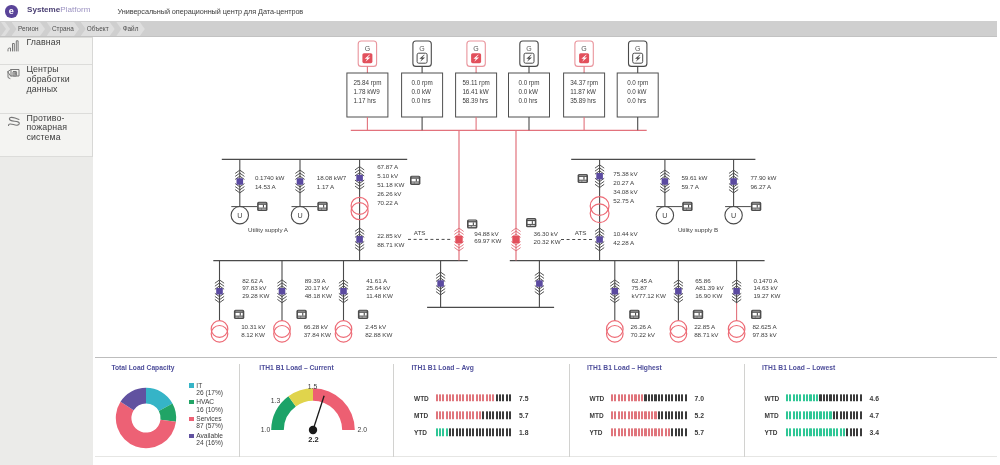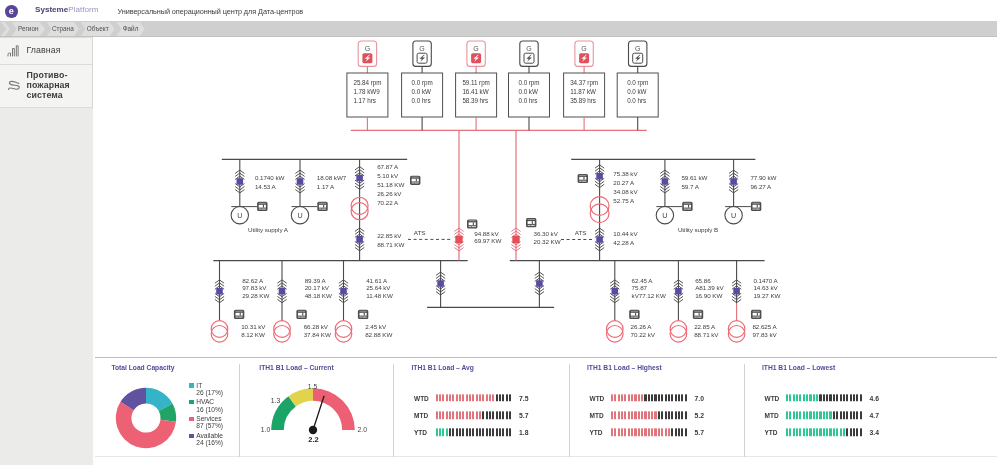--- a/index.html
+++ b/index.html
@@ -4,36 +4,36 @@
 <style>
   * { margin:0; padding:0; box-sizing:border-box; }
   html,body { width:1000px; height:465px; overflow:hidden; background:#fff;
     font-family:"Liberation Sans", sans-serif; -webkit-font-smoothing:antialiased; }
   #app { position:relative; width:1000px; height:465px; background:#fff; }
 
   
   #header { position:absolute; left:0; top:0; width:1000px; height:21px; background:#fff; }
   #logo-mark { position:absolute; left:5px; top:5px; width:12.5px; height:12.5px; border-radius:50%;
     background:#5a4499; color:#fff; font-size:9px; font-weight:bold; text-align:center; line-height:12.5px; }
-  #brand { position:absolute; left:23px; top:5px; font-size:8.1px; letter-spacing:0;padding-left:12px; }
+  #brand { position:absolute; left:15px; top:5px; font-size:8.1px; letter-spacing:0;padding-left:12px; }
   #brand .b1 { color:#4a3f73; font-weight:bold; }
   #brand .b2 { color:#9c93c2; font-weight:normal; }
   #header-title { position:absolute; left:117.5px; top:6.8px; font-size:7.3px; color:#3d3d3d; letter-spacing:-0.08px; }
 
   
   #crumbbar { position:absolute; left:0; top:21px; width:997px; height:16px; background:#cfcfcf; overflow:hidden; border-bottom:1px solid #c2c2c2; }
   .crumb { position:absolute; top:1px; height:14px; background:#dedede; color:#4f4f4f;
     font-size:6.4px; line-height:14px; text-align:center;
     clip-path:polygon(0 0, calc(100% - 5px) 0, 100% 50%, calc(100% - 5px) 100%, 0 100%, 5px 50%); }
 
   
   #sidebar-col { position:absolute; left:0; top:37px; width:93px; height:428px; background:#ebebe9; }
   #sidebar { position:absolute; left:0; top:0; width:93px; background:#f4f4f2;
     border-right:1px solid #d8d8d6; border-top:1px solid #dddddb; }
-  .side-item { position:relative; border-bottom:1px solid #dcdcda; display:flex; align-items:center; }
+  .side-item { position:relative; border-bottom:1px solid #dcdcda; display:flex; align-items:flex-start; }
   .side-item .icon { position:absolute; left:6px; width:16px; height:16px; color:#777; }
   .side-item .icon svg { width:16px; height:16px; display:block; }
   .side-item .lbl { margin-left:26.5px; font-size:8.8px; line-height:9.8px; color:#3e3e3e; white-space:pre-line; letter-spacing:0.1px; }
 
   
   #main { position:absolute; left:94px; top:37px; width:903px; height:428px; background:#fff; }
   #diagram-svg { position:absolute; left:0; top:0; width:1000px; height:465px; pointer-events:none; }
   .dlabel { position:absolute; font-size:6.25px; line-height:9px; color:#3e3e3e; white-space:pre-line; letter-spacing:-0.05px; }
   .dlabel.small { line-height:7.35px; }
   .genstat { position:absolute; font-size:6.3px; line-height:9px; color:#3c3c3c; text-align:left; transform:translateX(-50%); white-space:pre-line; letter-spacing:-0.05px; }
@@ -75,21 +75,34 @@
         <div class="side-item" style="height: 27px;">
           <span class="icon">
             <svg viewBox="0 0 16 16" fill="none" stroke="currentColor" stroke-width="1" stroke-linecap="round" stroke-linejoin="round">
               <path d="M2 13 L2 11.5 Q2 10 3.5 10 L4.5 10 L4.5 13"></path>
               <path d="M6.5 13 L6.5 5.5 L8.3 5.5 L8.3 13"></path>
               <path d="M10.3 13 L10.3 2.8 L12.1 2.8 L12.1 13"></path>
             </svg>
           </span>
           <span class="lbl">Главная</span>
         </div>
-        <div class="side-item" style="height: 43px; font-weight: bold;">
+        <div class="side-item" style="height: 48.5px;">
+          <span class="icon">
+            <svg viewBox="0 0 16 16" fill="none" stroke="currentColor" stroke-width="1" stroke-linecap="round" stroke-linejoin="round">
+              <path d="M2 6.5 L5 4.5 L13 4.5 L13 11 L5 11 Z"></path>
+              <path d="M5 4.5 L5 11 M2 6.5 L2 12.5 L4 13.5"></path>
+              <rect x="7" y="6.5" width="3.6" height="4.5" rx="0.5"></rect>
+              <path d="M8.2 7.5 L8.2 9.5 M9.4 7.5 L9.4 9.5"></path>
+            </svg>
+          </span>
+          <span class="lbl">Центры
+обработки
+данных</span>
+        </div>
+        <div class="side-item" style="height: 43px;">
           <span class="icon">
             <svg viewBox="0 0 16 16" fill="none" stroke="currentColor" stroke-width="1.1" stroke-linecap="round">
               <path d="M2.5 11.5 C2.5 9.5 5 9.8 7.5 10.6 C10.5 11.6 13 11.3 13.3 9.6 C13.6 7.9 11 7.5 8.5 7.2 C5.5 6.8 3 6.3 3.4 4.5 C3.7 3 6.5 3.2 9 4 L13 5.4"></path>
             </svg>
           </span>
           <span class="lbl">Противо-
 пожарная
 система</span>
         </div>
       </div>

